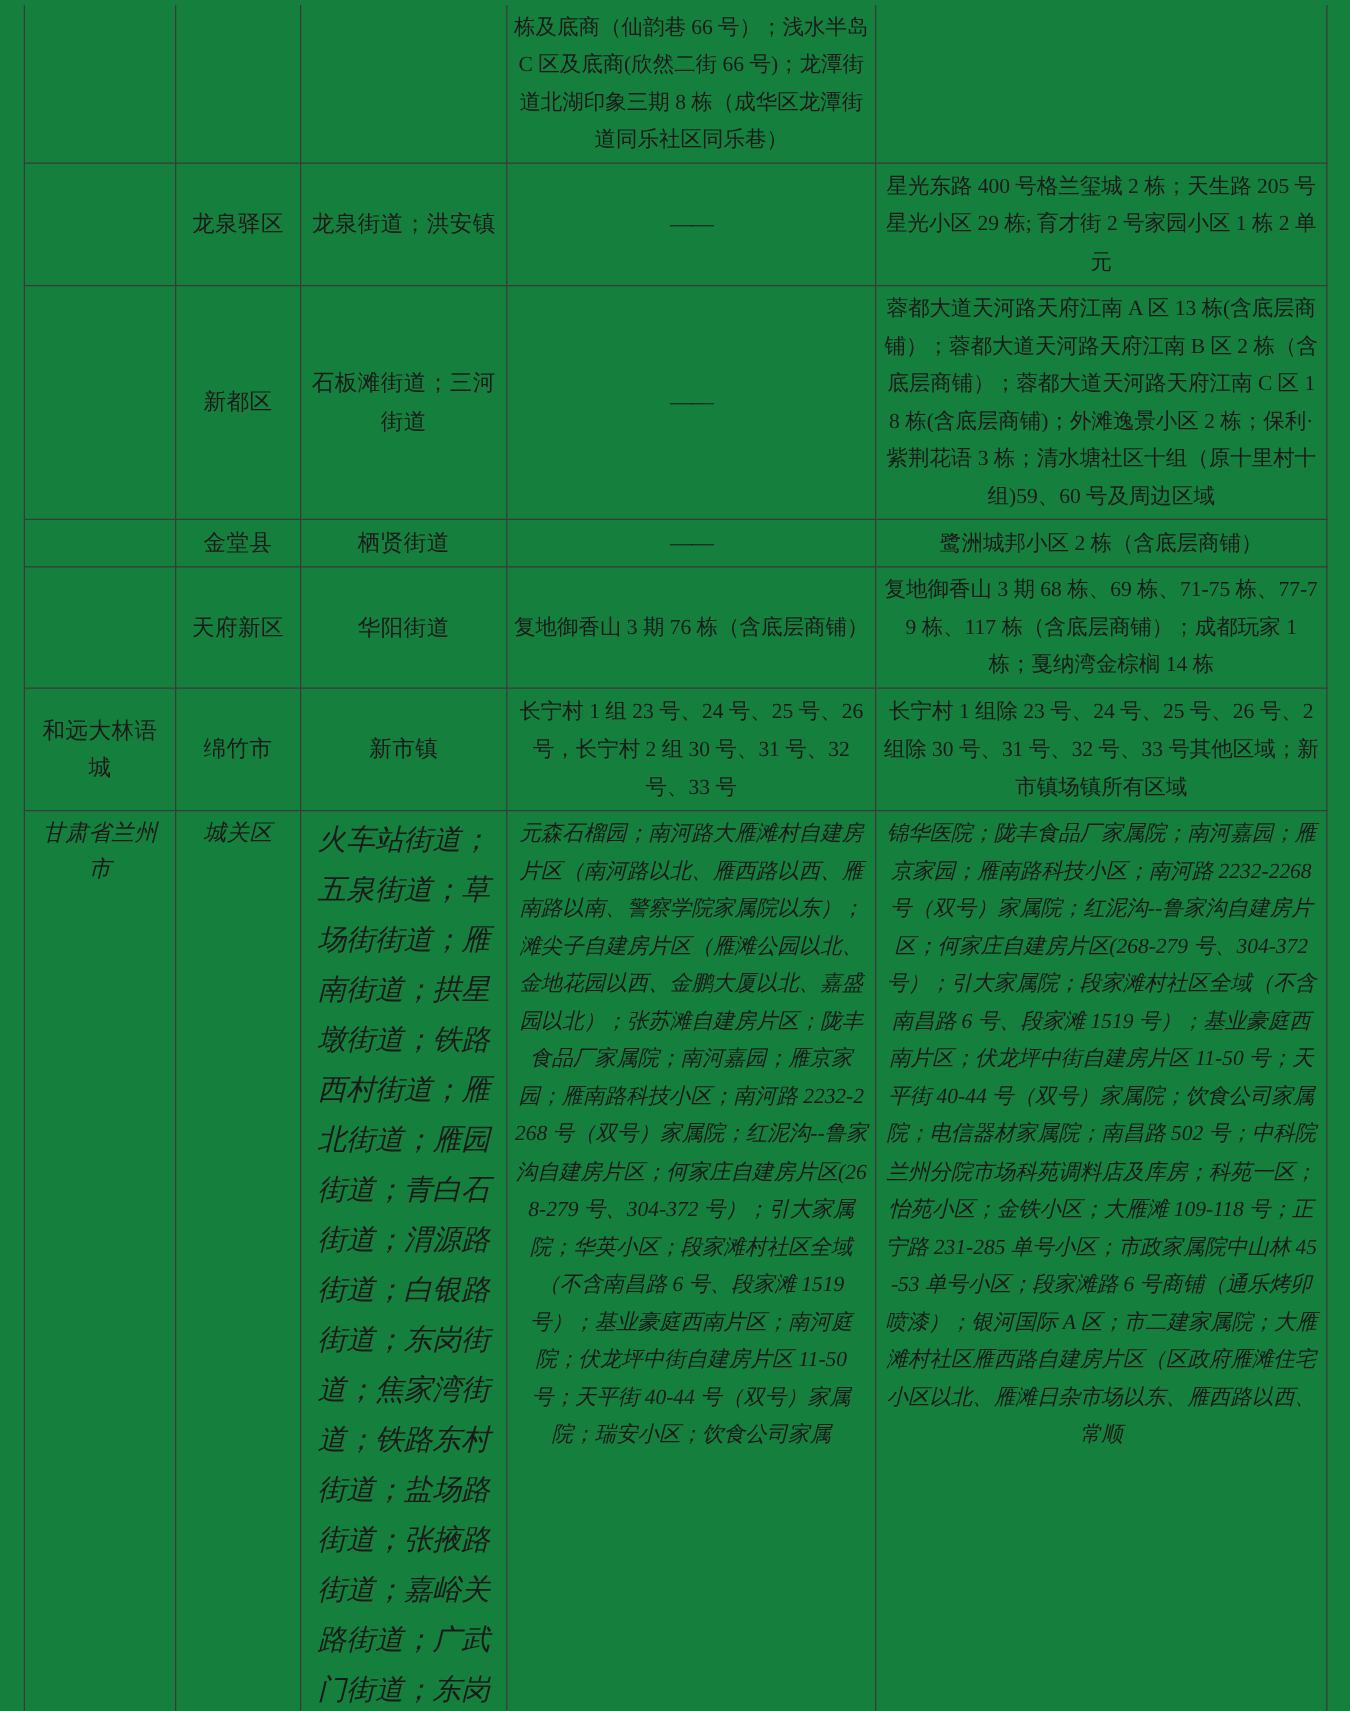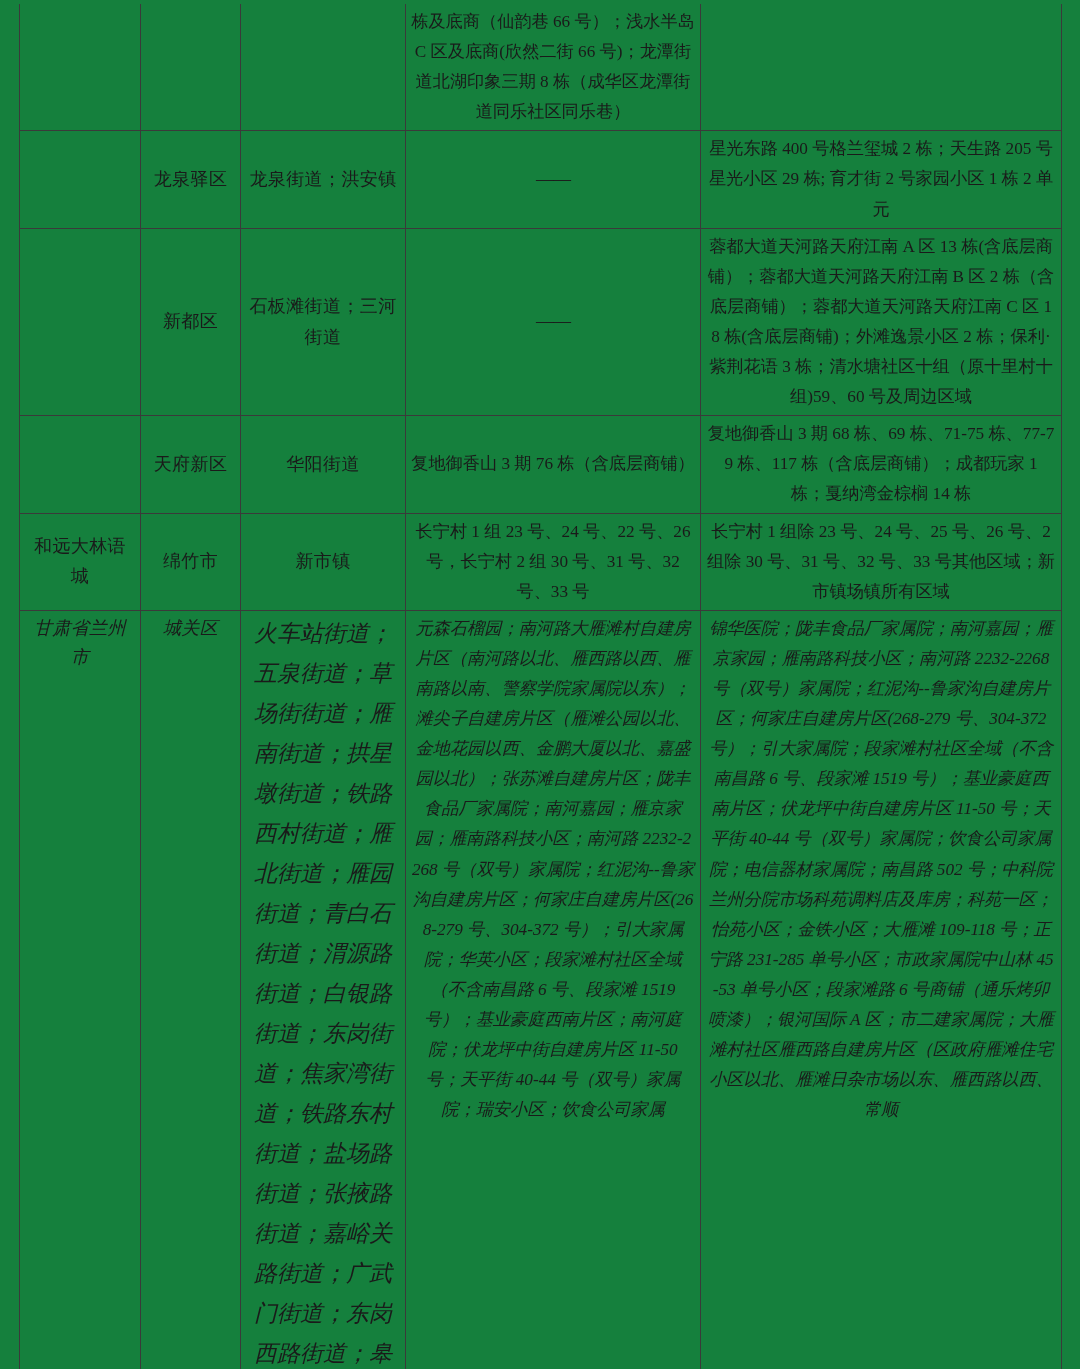--- a/index.html
+++ b/index.html
@@ -130,34 +130,41 @@
 
       <tr>
         <td class="province empty"></td>
         <td class="district">新都区</td>
         <td class="street">石板滩街道；三河街道</td>
         <td class="dash">——</td>
         <td class="detail">蓉都大道天河路天府江南 A 区 13 栋(含底层商铺）；蓉都大道天河路天府江南 B 区 2 栋（含底层商铺）；蓉都大道天河路天府江南 C 区 18 栋(含底层商铺)；外滩逸景小区 2 栋；保利·紫荆花语 3 栋；清水塘社区十组（原十里村十组)59、60 号及周边区域</td>
       </tr>
 
 
+      <tr>
+        <td class="province empty"></td>
+        <td class="district">金堂县</td>
+        <td class="street">栖贤街道</td>
+        <td class="dash">——</td>
+        <td class="detail-center">鹭洲城邦小区 2 栋（含底层商铺）</td>
+      </tr>
 
       <tr>
         <td class="province empty"></td>
         <td class="district">天府新区</td>
         <td class="street">华阳街道</td>
         <td class="detail">复地御香山 3 期 76 栋（含底层商铺）</td>
         <td class="detail">复地御香山 3 期 68 栋、69 栋、71-75 栋、77-79 栋、117 栋（含底层商铺）；成都玩家 1 栋；戛纳湾金棕榈 14 栋</td>
       </tr>
 
       <tr>
         <td class="province">和远大林语城</td>
         <td class="district">绵竹市</td>
         <td class="street">新市镇</td>
-        <td class="detail">长宁村 1 组 23 号、24 号、22 号、26 号，长宁村 2 组 30 号、31 号、32 号、33 号</td>
+        <td class="detail">长宁村 1 组 23 号、24 号、25 号、26 号，长宁村 2 组 30 号、31 号、32 号、33 号</td>
         <td class="detail">长宁村 1 组除 23 号、24 号、25 号、26 号、2 组除 30 号、31 号、32 号、33 号其他区域；新市镇场镇所有区域</td>
       </tr>
 
       <tr class="clipped-bottom">
         <td class="province">甘肃省兰州市</td>
         <td class="district">城关区</td>
         <td class="narrow-col">火车站街道；五泉街道；草场街街道；雁南街道；拱星墩街道；铁路西村街道；雁北街道；雁园街道；青白石街道；渭源路街道；白银路街道；东岗街道；焦家湾街道；铁路东村街道；盐场路街道；张掖路街道；嘉峪关路街道；广武门街道；东岗西路街道；皋兰路街道；伏龙坪街道；团结新村街道；高新区；</td>
         <td class="detail">元森石榴园；南河路大雁滩村自建房片区（南河路以北、雁西路以西、雁南路以南、警察学院家属院以东）；滩尖子自建房片区（雁滩公园以北、金地花园以西、金鹏大厦以北、嘉盛园以北）；张苏滩自建房片区；陇丰食品厂家属院；南河嘉园；雁京家园；雁南路科技小区；南河路 2232-2268 号（双号）家属院；红泥沟--鲁家沟自建房片区；何家庄自建房片区(268-279 号、304-372 号）；引大家属院；华英小区；段家滩村社区全域（不含南昌路 6 号、段家滩 1519 号）；基业豪庭西南片区；南河庭院；伏龙坪中街自建房片区 11-50 号；天平街 40-44 号（双号）家属院；瑞安小区；饮食公司家属</td>
         <td class="detail">锦华医院；陇丰食品厂家属院；南河嘉园；雁京家园；雁南路科技小区；南河路 2232-2268 号（双号）家属院；红泥沟--鲁家沟自建房片区；何家庄自建房片区(268-279 号、304-372 号）；引大家属院；段家滩村社区全域（不含南昌路 6 号、段家滩 1519 号）；基业豪庭西南片区；伏龙坪中街自建房片区 11-50 号；天平街 40-44 号（双号）家属院；饮食公司家属院；电信器材家属院；南昌路 502 号；中科院兰州分院市场科苑调料店及库房；科苑一区；怡苑小区；金铁小区；大雁滩 109-118 号；正宁路 231-285 单号小区；市政家属院中山林 45-53 单号小区；段家滩路 6 号商铺（通乐烤卯喷漆）；银河国际 A 区；市二建家属院；大雁滩村社区雁西路自建房片区（区政府雁滩住宅小区以北、雁滩日杂市场以东、雁西路以西、常顺</td>
       </tr>

